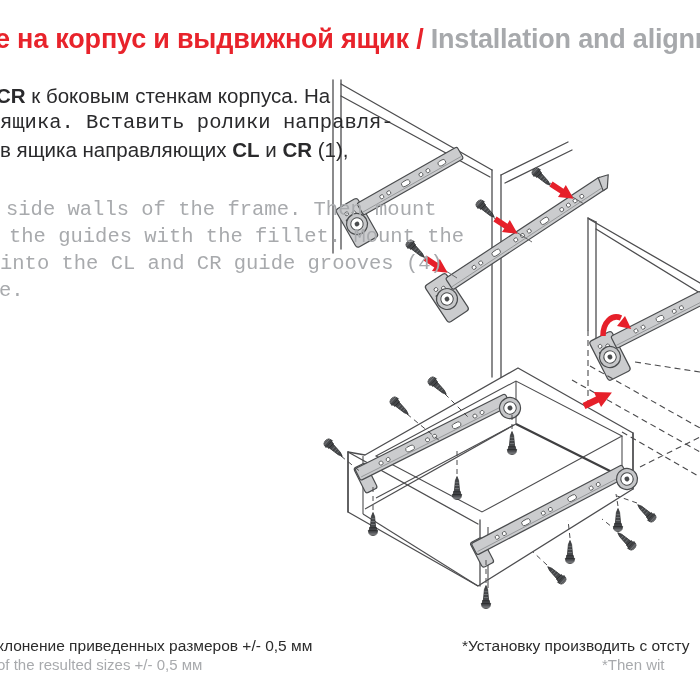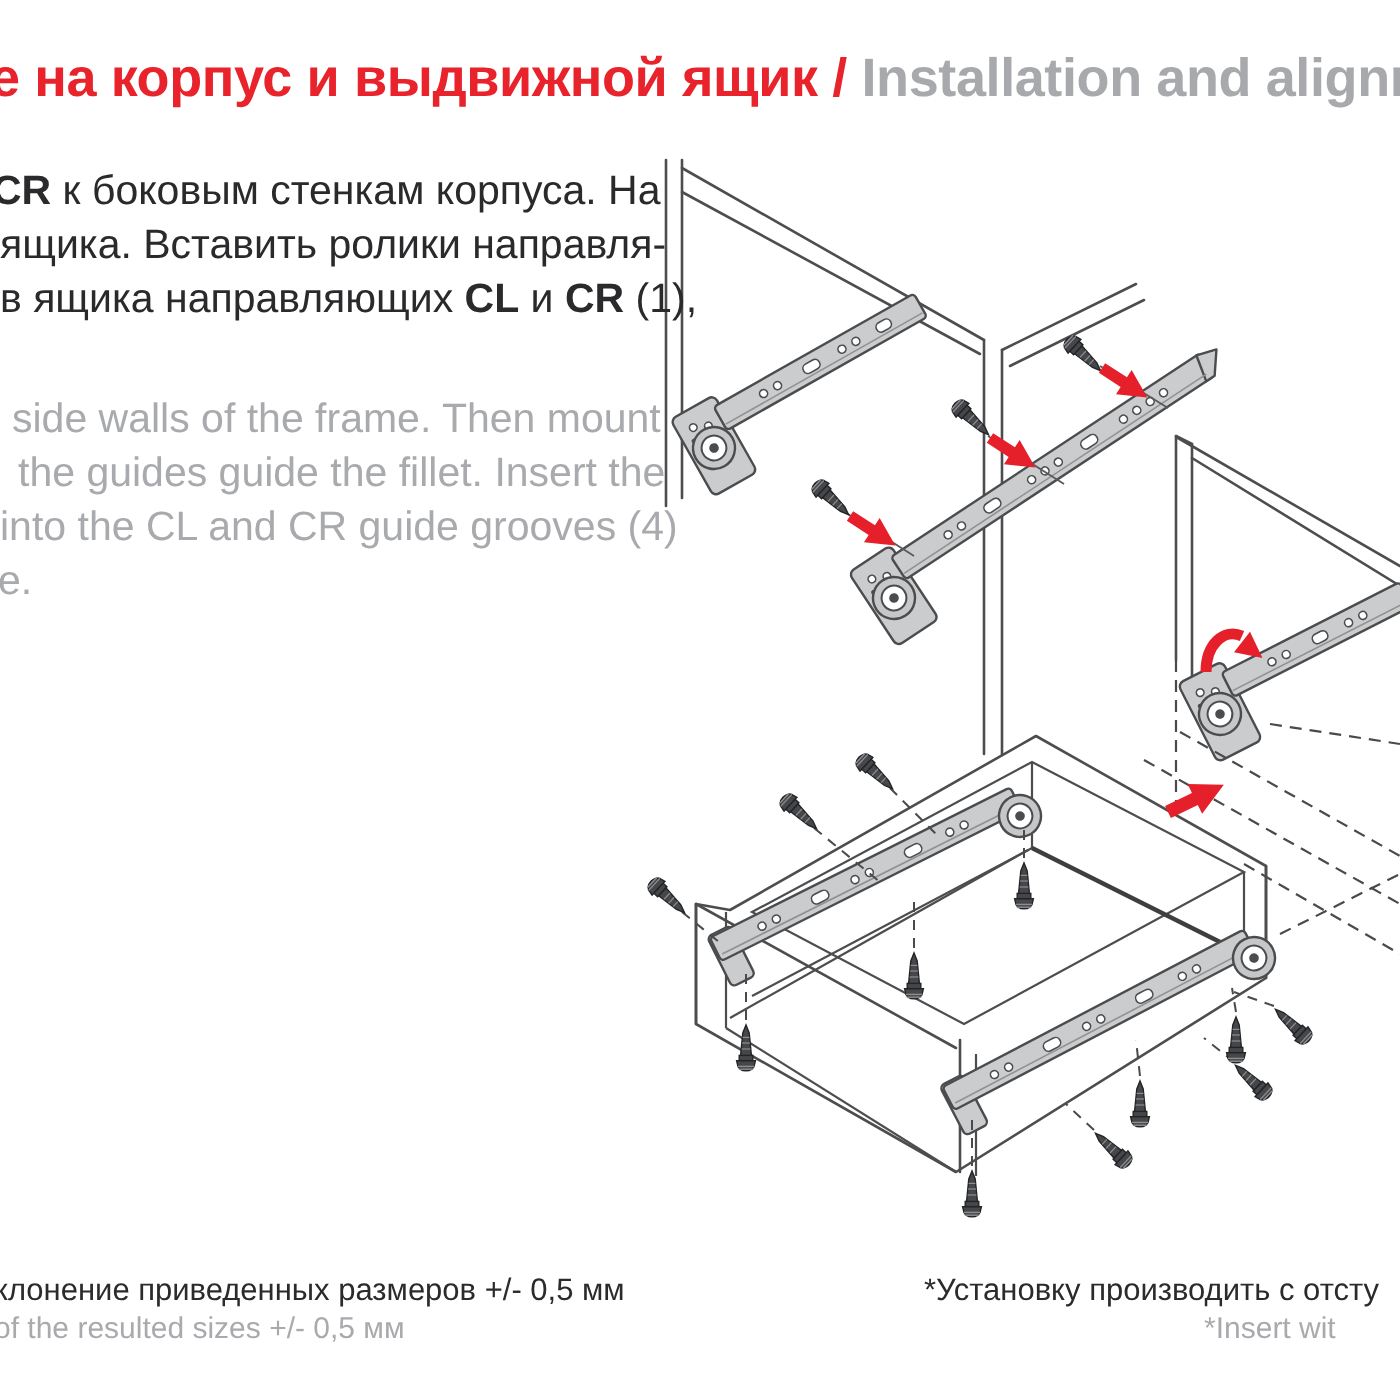--- a/index.html
+++ b/index.html
@@ -4,21 +4,21 @@
 <style>
   html,body{margin:0;padding:0;}
   body{width:700px;height:700px;position:relative;overflow:hidden;background:#ffffff;
        font-family:"Liberation Sans",sans-serif;}
   .abs{position:absolute;white-space:nowrap;}
   .title{top:24px;left:-5px;font-size:27px;font-weight:700;letter-spacing:-0.2px;}
   .title .ru{color:#e8232b;}
   .title .en{color:#a7a9ac;}
   .ru-line{font-size:20.5px;color:#2a2a2c;}
   .ru-line b{font-weight:700;}
-  .en-line{font-size:20.5px;color:#a8aaad;}
+  .en-line{font-size:20.5px;color:#a8aaad;font-family:Liberation Mono, monospace;}
   .fn-dark{font-size:15.5px;color:#2b2b2b;}
   .fn-gray{font-size:15px;color:#a8aaad;}
   svg{position:absolute;top:0;left:0;}
   
   .ln{stroke:#4d4d4f;stroke-width:1.3;fill:none;stroke-linecap:round;}
   .lnthin{stroke:#4d4d4f;stroke-width:1.1;fill:none;}
   .wht{fill:#ffffff;stroke:#4d4d4f;stroke-width:1.3;stroke-linejoin:round;}
   .dash{stroke:#4a4a4c;stroke-width:1.1;fill:none;stroke-dasharray:6 4;}
   .ldr{stroke:#5a5a5c;stroke-width:0.9;fill:none;}
   .ldrd{stroke:#4a4a4c;stroke-width:1;fill:none;stroke-dasharray:5 4;}
@@ -231,26 +231,26 @@
   </g>
 </svg>
 
 <div class="abs title">
   <span class="ru">е на корпус и выдвижной ящик / </span><span class="en">Installation and alignment on</span>
 </div>
 
 <div class="abs ru-line" style="top:84px;left:-4px;">
   <b>CR</b><span> к боковым стенкам корпуса. На</span>
 </div>
-<div class="abs ru-line" style="top:111px;left:0px;">ящика. Вставить ролики направля-</div>
+<div class="abs ru-line" style="top:111px;left:0px;font-family:Liberation Mono, monospace;">ящика. Вставить ролики направля-</div>
 <div class="abs ru-line" style="top:138px;left:0px;">
   <span>в ящика направляющих </span><b>CL</b><span> и </span><b>CR</b><span> (1),</span>
 </div>
 
 <div class="abs en-line" style="top:198px;left:6px;">side walls of the frame. Then mount</div>
-<div class="abs en-line" style="top:225px;left:9px;">the guides guide the fillet. Insert the</div>
+<div class="abs en-line" style="top:225px;left:9px;">the guides with the fillet. Mount the</div>
 <div class="abs en-line" style="top:252px;left:0px;">into the CL and CR guide grooves (4)</div>
 <div class="abs en-line" style="top:279px;left:-1px;">e.</div>
 
 <div class="abs fn-dark" style="top:637px;left:-3px;">клонение приведенных размеров +/- 0,5 мм</div>
 <div class="abs fn-gray" style="top:656px;left:-3px;">of the resulted sizes +/- 0,5 мм</div>
 <div class="abs fn-dark" style="top:637px;left:462px;">*Установку производить с отсту</div>
-<div class="abs fn-gray" style="top:656px;left:602px;">*Insert wit</div>
+<div class="abs fn-gray" style="top:656px;left:602px;">*Then wit</div>
 
 </body></html>

